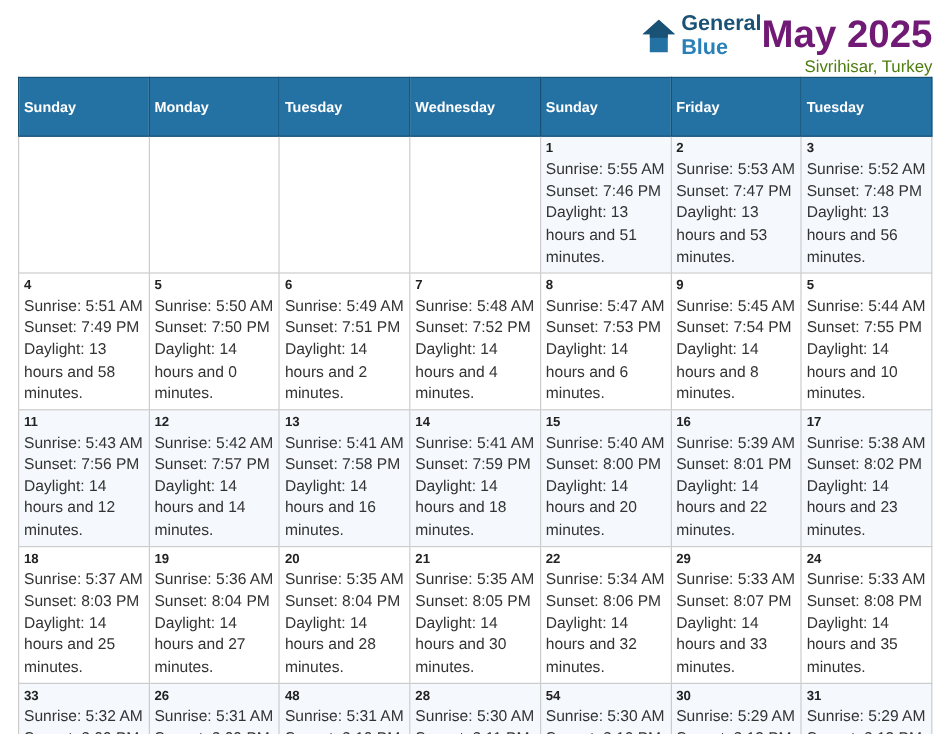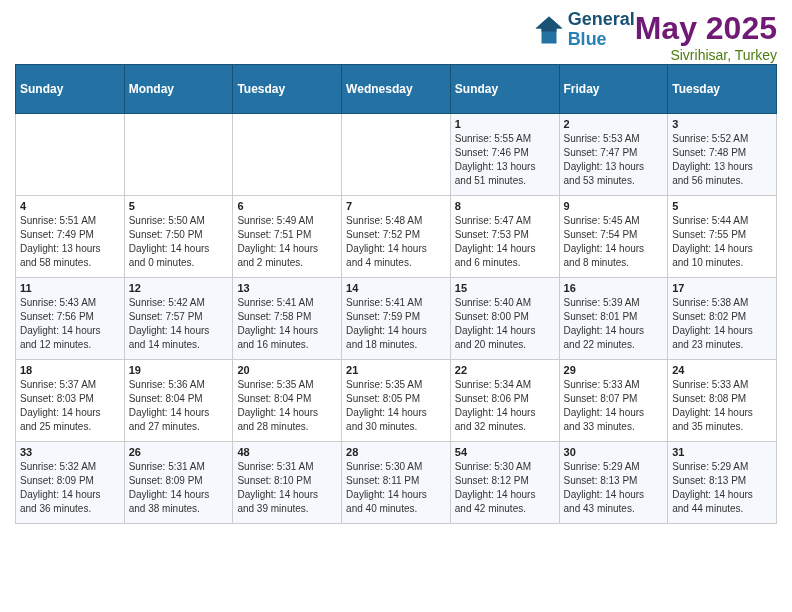--- a/index.html
+++ b/index.html
@@ -76,21 +76,21 @@
     tbody tr:nth-child(even) td {
       background: #fff;
     }
     .day-number {
       font-size: 11px;
       font-weight: bold;
       display: block;
       margin-bottom: 2px;
     }
     .day-info {
-      font-size: 10px;
+      font-size: 13px;
       line-height: 1.4;
       color: #333;
     }
     .empty-cell {
       background: #fff !important;
     }
   </style>
 </head>
 <body>
 

